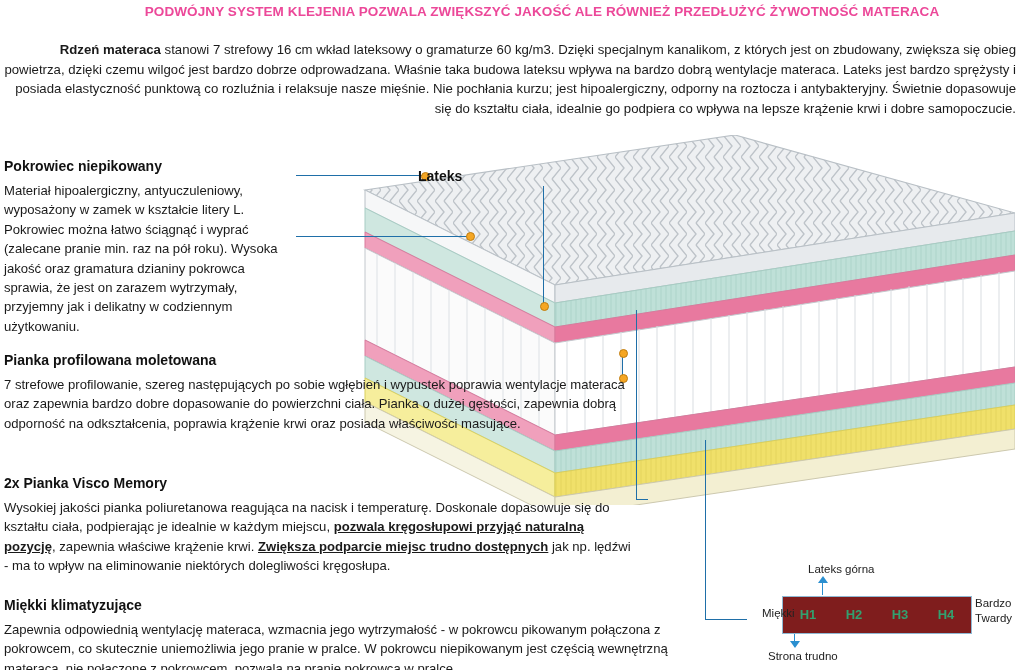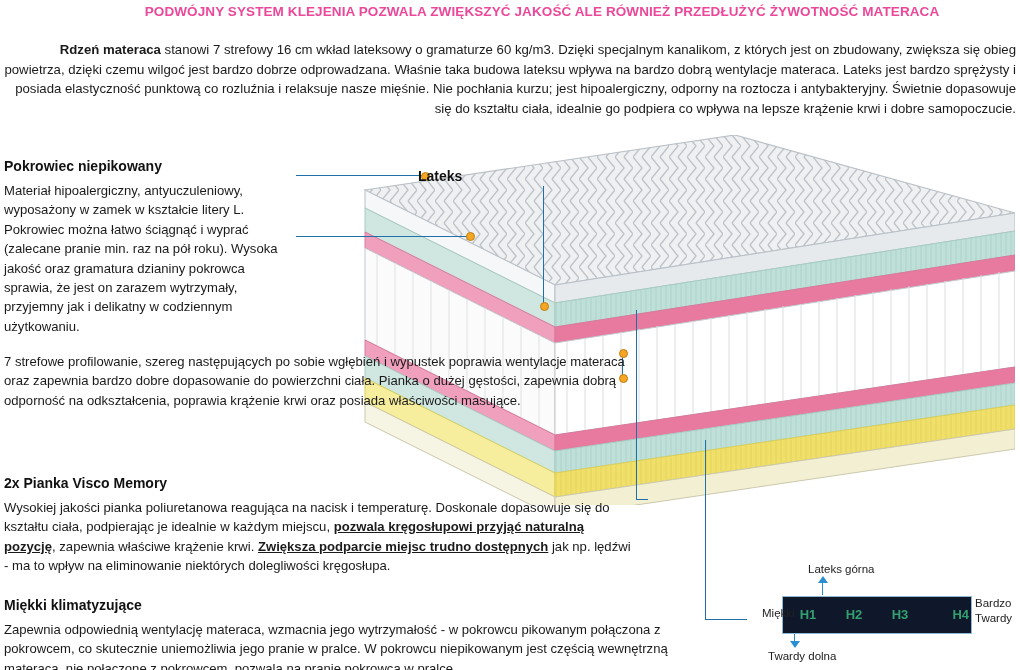--- a/index.html
+++ b/index.html
@@ -52,21 +52,21 @@
   
   .lead{position:absolute;background:#1f6fa8;}
   .dot{
     position:absolute;width:7px;height:7px;border-radius:50%;
     background:#f5a623;border:1px solid #c07d10;
   }
 
   
   .legend-box{
     position:absolute;left:782px;top:596px;width:188px;height:36px;
-    border:1px solid #8fb9d4;background:#0f172a;
+    border:1px solid #8fb9d4;background:#7f1d1d;
   }
   .legend-cell{
     position:absolute;top:0;height:36px;line-height:36px;
     font-size:13px;font-weight:bold;text-align:center;color:#33a06f;
   }
   .legend-label{
     position:absolute;font-size:11.5px;color:#222;
   }
   .vline{position:absolute;width:1px;background:#2a8fd0;}
   .arrow-head-up{
@@ -219,20 +219,21 @@
   <div id="sec-lateks">
     <div class="sec-title">Lateks</div>
   </div>
 
   <div id="sec-pokrowiec">
     <div class="sec-title">Pokrowiec  niepikowany</div>
     <div class="sec-body">Materiał  hipoalergiczny,   antyuczuleniowy, wyposażony  w  zamek  w  kształcie  litery L. Pokrowiec  można  łatwo  ściągnąć  i  wyprać (zalecane pranie min.  raz na pół roku). Wysoka jakość  oraz  gramatura  dzianiny  pokrowca sprawia,  że  jest  on  zarazem  wytrzymały, przyjemny  jak  i  delikatny  w  codziennym użytkowaniu.</div>
   </div>
 
   <div id="sec-pianka">
+    <div class="sec-title">Pianka profilowana moletowana</div>
     <div class="sec-body">7 strefowe profilowanie, szereg następujących po sobie wgłębień i wypustek poprawia wentylacje materaca oraz zapewnia bardzo dobre dopasowanie do powierzchni ciała. Pianka o dużej gęstości, zapewnia dobrą odporność na odkształcenia, poprawia krążenie krwi oraz posiada właściwości masujące.</div>
   </div>
 
   <div id="sec-visco">
     <div class="sec-title">2x Pianka Visco Memory</div>
     <div class="sec-body" id="visco-body"><span>Wysokiej jakości pianka poliuretanowa reagująca na nacisk i temperaturę. Doskonale dopasowuje się do kształtu ciała, podpierając je idealnie w każdym miejscu, </span><u>pozwala kręgosłupowi przyjąć naturalną pozycję</u><span>, zapewnia właściwe krążenie krwi. </span><u>Zwiększa podparcie miejsc trudno dostępnych</u><span> jak np. lędźwi - ma to wpływ na eliminowanie niektórych dolegliwości kręgosłupa.</span></div>
   </div>
 
   <div id="sec-wlokno">
     <div class="sec-title">Miękki klimatyzujące</div>
@@ -240,24 +241,24 @@
   </div>
 
   <div class="legend-label" style="left:808px;top:563px;">Lateks górna</div>
   <div class="vline" style="left:822px;top:582px;height:13px;"></div>
   <div class="arrow-head-up" style="left:818px;top:576px;"></div>
 
   <div class="legend-box">
     <div class="legend-cell" style="left:2px;width:46px;">H1</div>
     <div class="legend-cell" style="left:48px;width:46px;">H2</div>
     <div class="legend-cell" style="left:94px;width:46px;">H3</div>
-    <div class="legend-cell" style="left:140px;width:46px;text-align:right;">H4</div>
+    <div class="legend-cell" style="left:140px;width:46px;">H4</div>
   </div>
 
   <div class="legend-label" style="left:738px;top:607px;padding-left:24px;">Miękki</div>
   <div class="legend-label" style="left:975px;top:597px;">Bardzo</div>
   <div class="legend-label" style="left:975px;top:612px;">Twardy</div>
 
   <div class="vline" style="left:794px;top:634px;height:13px;"></div>
   <div class="arrow-head-dn" style="left:790px;top:641px;"></div>
-  <div class="legend-label" style="left:768px;top:650px;">Twardy dolna</div>
+  <div class="legend-label" style="left:768px;top:650px;">Strona trudno</div>
 
 </div>
 
 </body></html>

